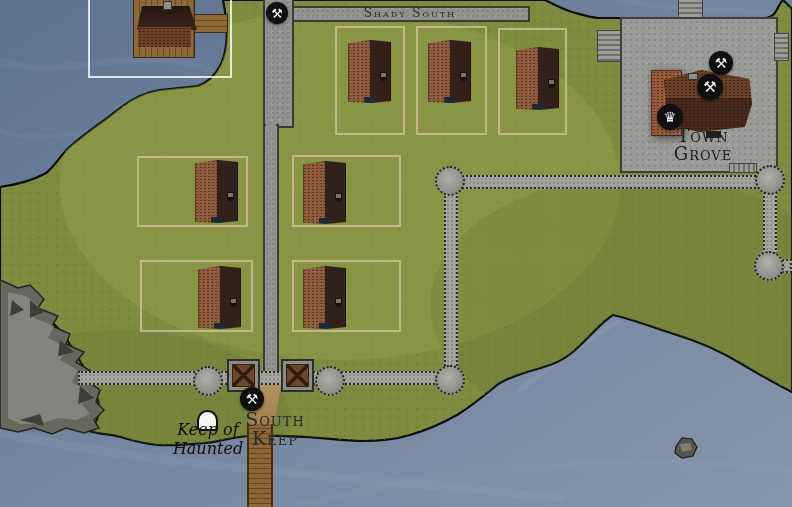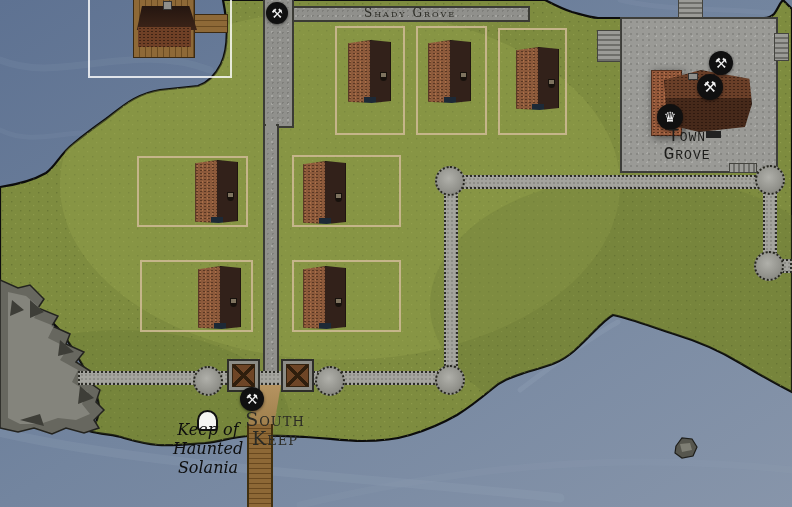--- a/index.html
+++ b/index.html
@@ -304,31 +304,30 @@
     </div>
   <div class="marker" style="left:657px;top:104px;width:26px;height:26px;font-size:14px;">
       <span>♛</span>
     </div>
   <div class="marker" style="left:240px;top:387px;width:24px;height:24px;font-size:14px;">
       <span>⚒</span>
     </div>
 
   <div class="keepicon"></div>
 
-  <div class="maplabel street" style="left:330px;top:7px;width:160px;">Shady Grove</div>
-
-  <div class="maplabel hall" style="left:640px;top:127px;width:94px;font-family:Liberation Mono, monospace;">
+  <div class="maplabel street" style="left:330px;top:7px;width:160px;">Shady South</div>
+
+  <div class="maplabel hall" style="left:656px;top:127px;width:94px;">
     <div>Town</div>
     <div>Grove</div>
   </div>
 
   <div class="maplabel big" style="left:225px;top:382px;width:100px;margin-top:28px;">
     <div>South</div>
     <div>Keep</div>
   </div>
 
   <div class="script" style="left:152px;top:420px;width:112px;">
     <div>Keep of</div>
     <div>Haunted</div>
-    <div>Solania</div>
   </div>
 
 </div>
 
 </body></html>

